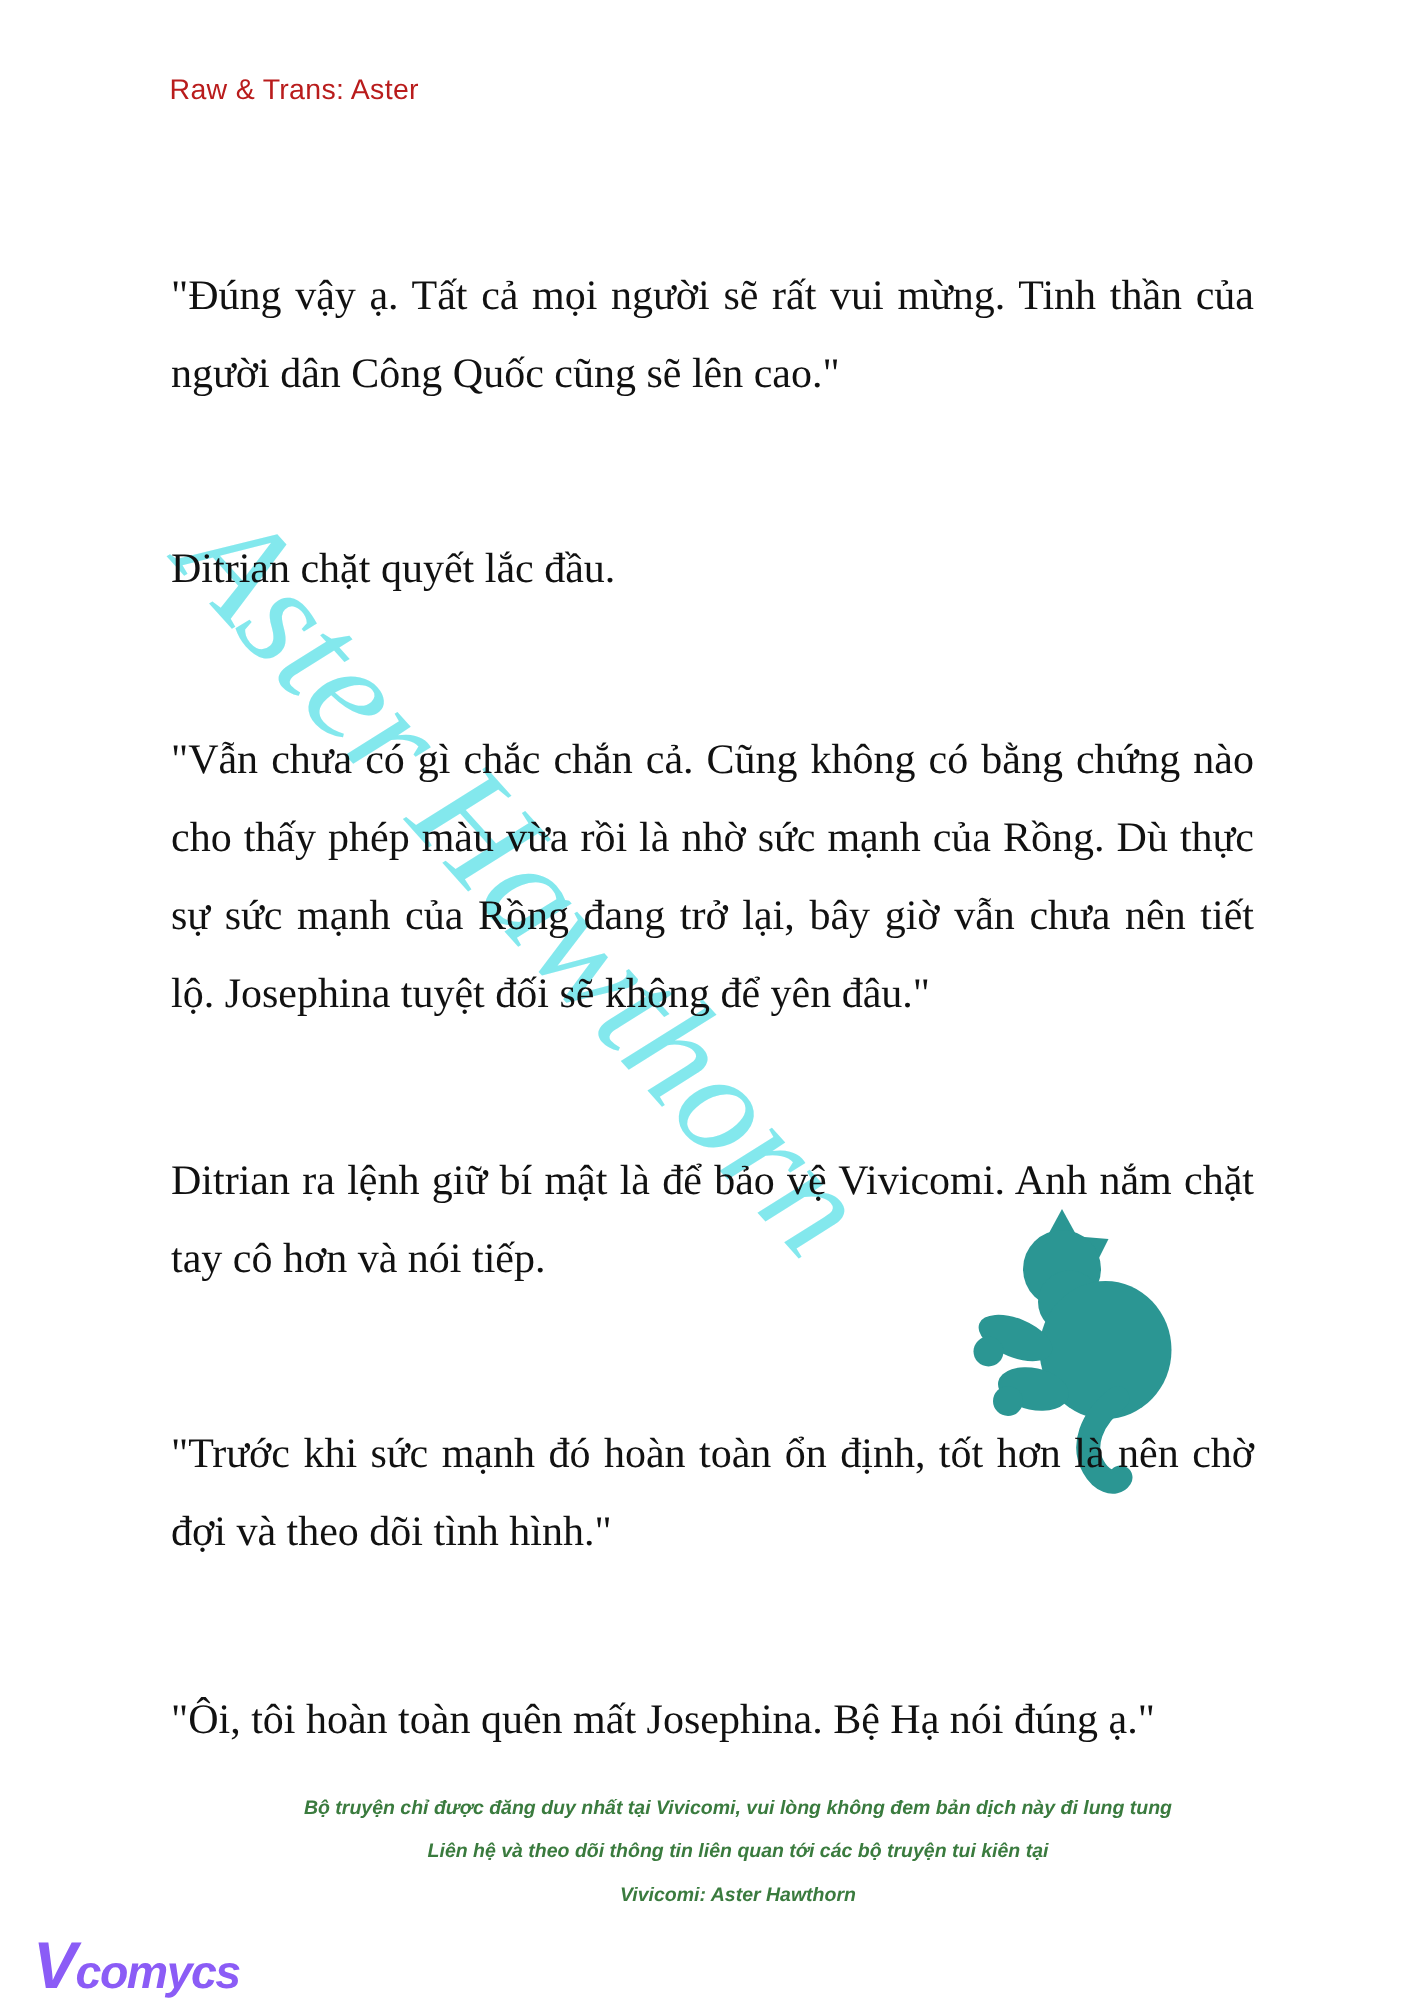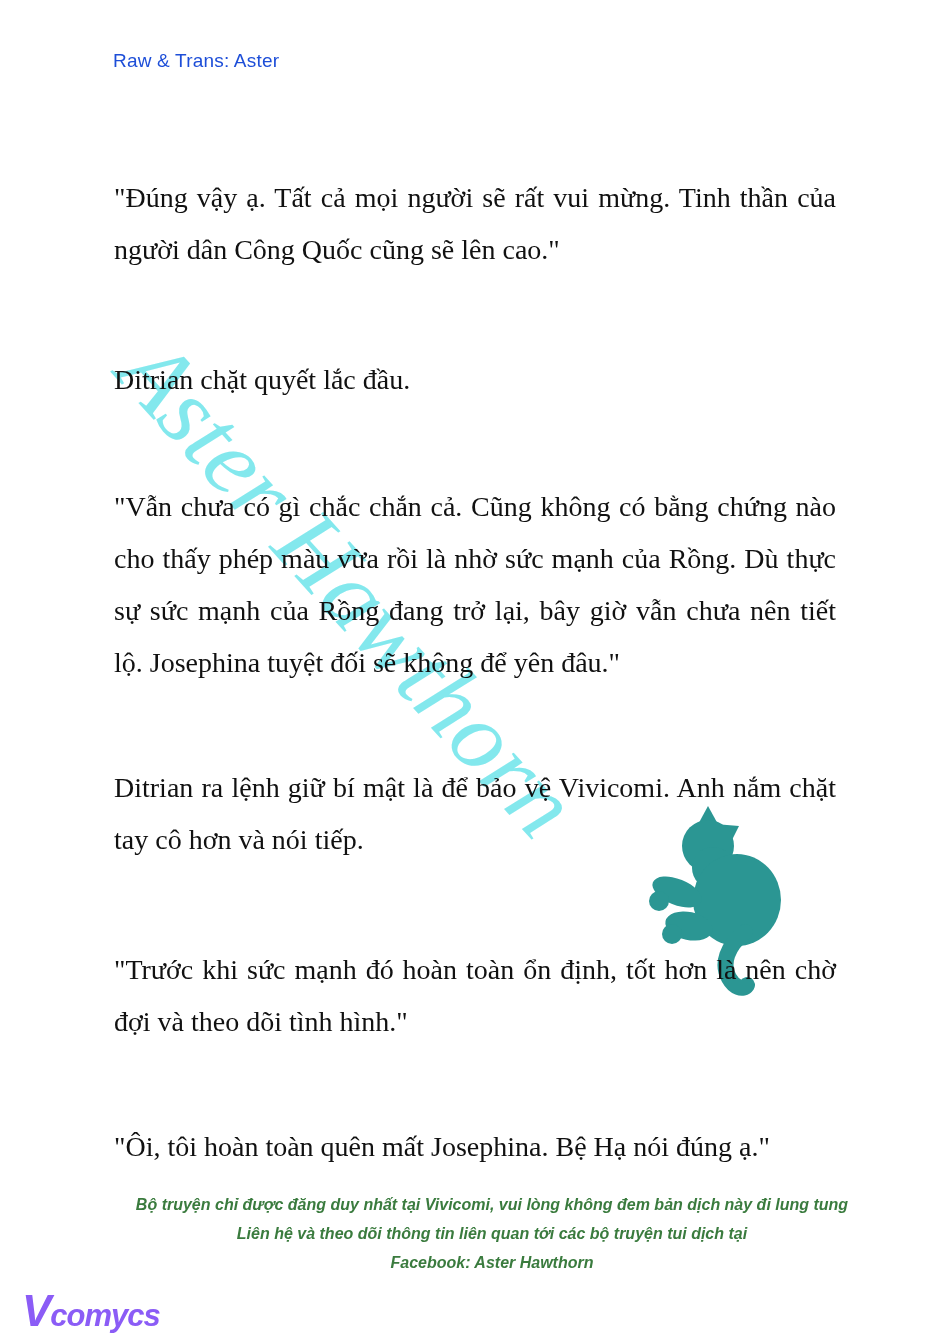--- a/index.html
+++ b/index.html
@@ -6,21 +6,21 @@
   .page {
     position:relative;
     width:950px; height:1343px;
     background:#ffffff;
     overflow:hidden;
     font-family:"Liberation Serif", serif;
   }
   .credit {
     position:absolute; left:113px; top:50px;
     font-family:"Liberation Sans", sans-serif;
-    font-size:19px; color:#1d4ed8;
+    font-size:19px; color:#b91c1c;
     letter-spacing:0.2px;
   }
   .watermark {
     position:absolute; left:180px; top:316px;
     font-family:"Liberation Serif", serif;
     font-style:italic;
     font-size:98px;
     color:#76e6ec;
     opacity:0.9;
     white-space:nowrap;
@@ -47,21 +47,21 @@
   .p3 { top:481px; }
   .p4 { top:762px; }
   .p5 { top:944px; }
   .p6 { top:1121px; }
   .footer {
     position:absolute; left:0; right:0; top:1190px;
     padding-left:34px;
     text-align:center;
     font-family:"Liberation Sans", sans-serif;
     font-style:italic; font-weight:bold;
-    font-size:16px; line-height:29px;
+    font-size:13px; line-height:29px;
     color:#3a7b3e;
     z-index:2;
   }
   .logo {
     position:absolute; left:22px; top:1286px;
     font-family:"Liberation Sans", sans-serif;
     font-style:italic; font-weight:bold;
     color:#8b5cf6;
     letter-spacing:-1px;
     z-index:2;
@@ -95,21 +95,21 @@
 
   <p class="para p1">"Đúng vậy ạ. Tất cả mọi người sẽ rất vui mừng. Tinh thần của người dân Công Quốc cũng sẽ lên cao."</p>
   <p class="para p2">Ditrian chặt quyết lắc đầu.</p>
   <p class="para p3">"Vẫn chưa có gì chắc chắn cả. Cũng không có bằng chứng nào cho thấy phép màu vừa rồi là nhờ sức mạnh của Rồng. Dù thực sự sức mạnh của Rồng đang trở lại, bây giờ vẫn chưa nên tiết lộ. Josephina tuyệt đối sẽ không để yên đâu."</p>
   <p class="para p4">Ditrian ra lệnh giữ bí mật là để bảo vệ Vivicomi. Anh nắm chặt tay cô hơn và nói tiếp.</p>
   <p class="para p5">"Trước khi sức mạnh đó hoàn toàn ổn định, tốt hơn là nên chờ đợi và theo dõi tình hình."</p>
   <p class="para p6">"Ôi, tôi hoàn toàn quên mất Josephina. Bệ Hạ nói đúng ạ."</p>
 
   <div class="footer">
     <div>Bộ truyện chỉ được đăng duy nhất tại Vivicomi, vui lòng không đem bản dịch này đi lung tung</div>
-    <div>Liên hệ và theo dõi thông tin liên quan tới các bộ truyện tui dịch tại</div>
-    <div>Facebook: Aster Hawthorn</div>
+    <div>Liên hệ và theo dõi thông tin liên quan tới các bộ truyện tui kiên tại</div>
+    <div>Vivicomi: Aster Hawthorn</div>
   </div>
 
   <div class="logo">
     <span class="logo-v">V</span><span class="logo-rest">comycs</span>
   </div>
 
 </div>
 
 </body></html>

